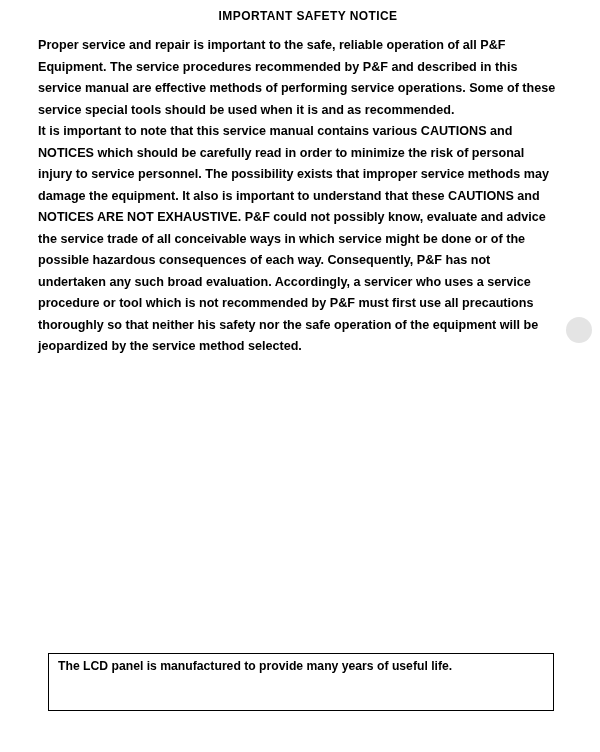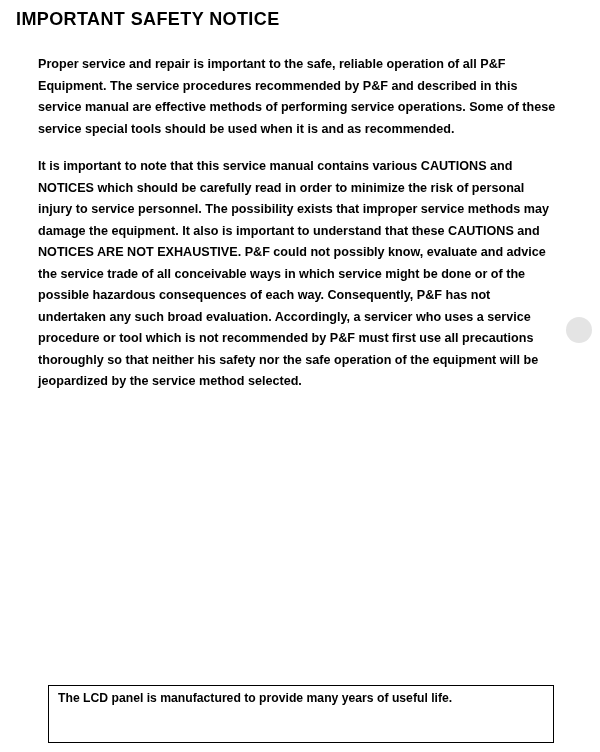--- a/index.html
+++ b/index.html
@@ -54,21 +54,22 @@
     background: #e4e4e4;
     -webkit-text-stroke: 0;
   }
 
   .content {
     position: relative;
     z-index: 2;
   }
 
   .doc-title {
-    font-size: 18px;
+    text-align: center;
+    font-size: 12px;
     font-weight: bold;
     letter-spacing: 0.4px;
     margin: 9px 0 0 16px;
     padding: 0;
   }
 
   .body-block {
     margin: 0;
     padding: 0;
   }
@@ -76,30 +77,30 @@
   .para {
     margin: 0 0 0 0;
     padding: 0 42px 0 38px;
     font-size: 12.6px;
     font-weight: bold;
     line-height: 21.5px;
     text-align: left;
   }
 
   .para-1 {
-    margin-top: 24px;
+    margin-top: 12px;
   }
   .para-2 {
-    margin-top: 16px;
+    margin-top: 0;
   }
 
   .notice-box {
     position: absolute;
     left: 48px;
-    top: 676px;
+    top: 644px;
     width: 506px;
     height: 58px;
     border: 1px solid #000000;
     box-sizing: border-box;
     z-index: 2;
   }
   .notice-line {
     font-size: 12.2px;
     font-weight: bold;
     line-height: 19px;

